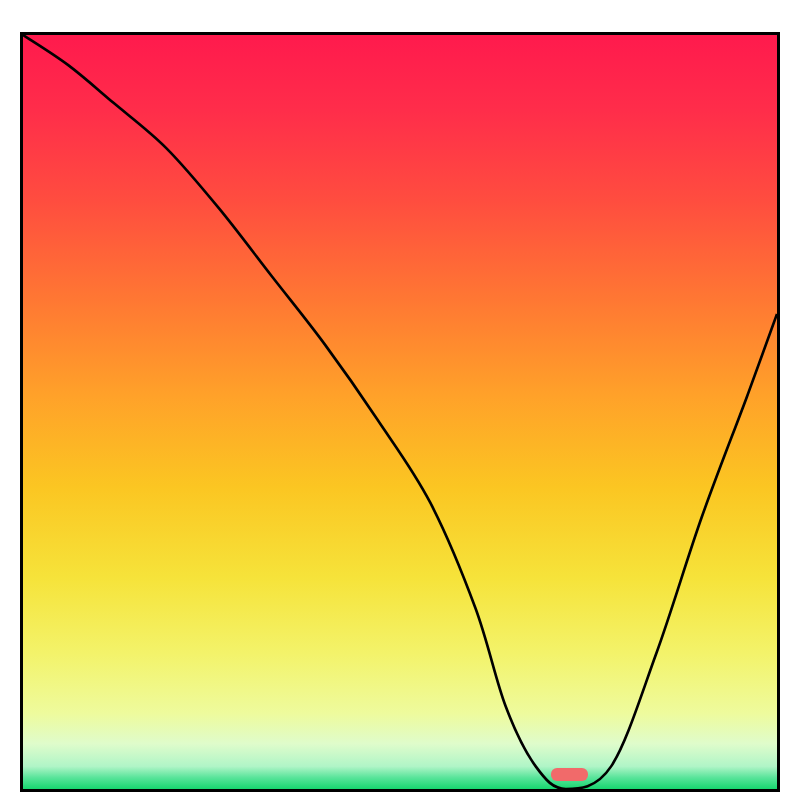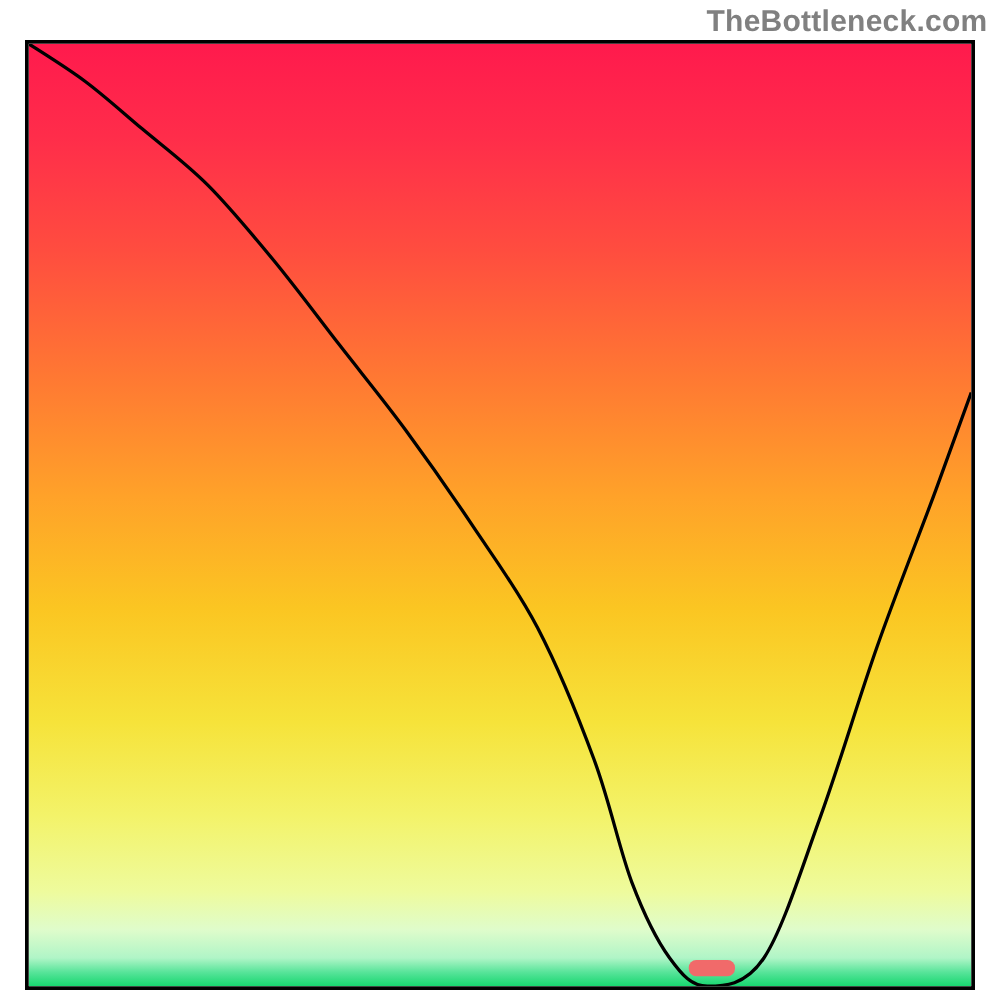--- a/index.html
+++ b/index.html
@@ -45,21 +45,20 @@
   }
   .curve {
     position: absolute;
     inset: 0;
   }
 </style>
 </head>
 <body>
 
 <div class="frame">
-  <div class="watermark">TheBottleneck.com</div>
 
   <div class="plot">
     <div class="gradient" id="gradient-bg" style="background: linear-gradient(rgb(255, 26, 77) 0%, rgb(255, 45, 74) 10%, rgb(255, 77, 63) 22%, rgb(255, 119, 51) 35%, rgb(255, 162, 41) 48%, rgb(251, 198, 34) 60%, rgb(246, 227, 58) 72%, rgb(243, 243, 106) 82%, rgb(238, 251, 157) 90%, rgb(223, 252, 203) 94%, rgb(176, 245, 199) 97%, rgb(88, 228, 154) 98.5%, rgb(23, 214, 111) 100%);"></div>
     <div class="marker" id="marker" style="left: 70%; bottom: 1%; width: 5%; height: 1.8%;"></div>
     <svg class="curve" id="curve-svg" viewBox="0 0 100 100" preserveAspectRatio="none">
       <path id="curve-path" d="M0,0 C1.00,0.67 4.00,2.50 6.00,4.00 C8.00,5.50 9.83,7.17 12.00,9.00 C14.17,10.83 16.67,12.67 19.00,15.00 C21.33,17.33 23.67,20.17 26.00,23.00 C28.33,25.83 30.67,29.00 33.00,32.00 C35.33,35.00 37.67,37.83 40.00,41.00 C42.33,44.17 44.67,47.50 47.00,51.00 C49.33,54.50 51.83,57.83 54.00,62.00 C56.17,66.17 58.33,71.50 60.00,76.00 C61.67,80.50 62.67,85.50 64.00,89.00 C65.33,92.50 66.67,95.17 68.00,97.00 C69.33,98.83 70.33,100.00 72.00,100.00 C73.67,100.00 76.00,100.00 78.00,97.00 C80.00,94.00 82.00,87.50 84.00,82.00 C86.00,76.50 88.00,69.67 90.00,64.00 C92.00,58.33 94.33,52.50 96.00,48.00 C97.67,43.50 99.33,38.83 100.00,37.00" fill="none" stroke="#000" stroke-width="0.35"></path>
     </svg>
   </div>
 </div>
 

